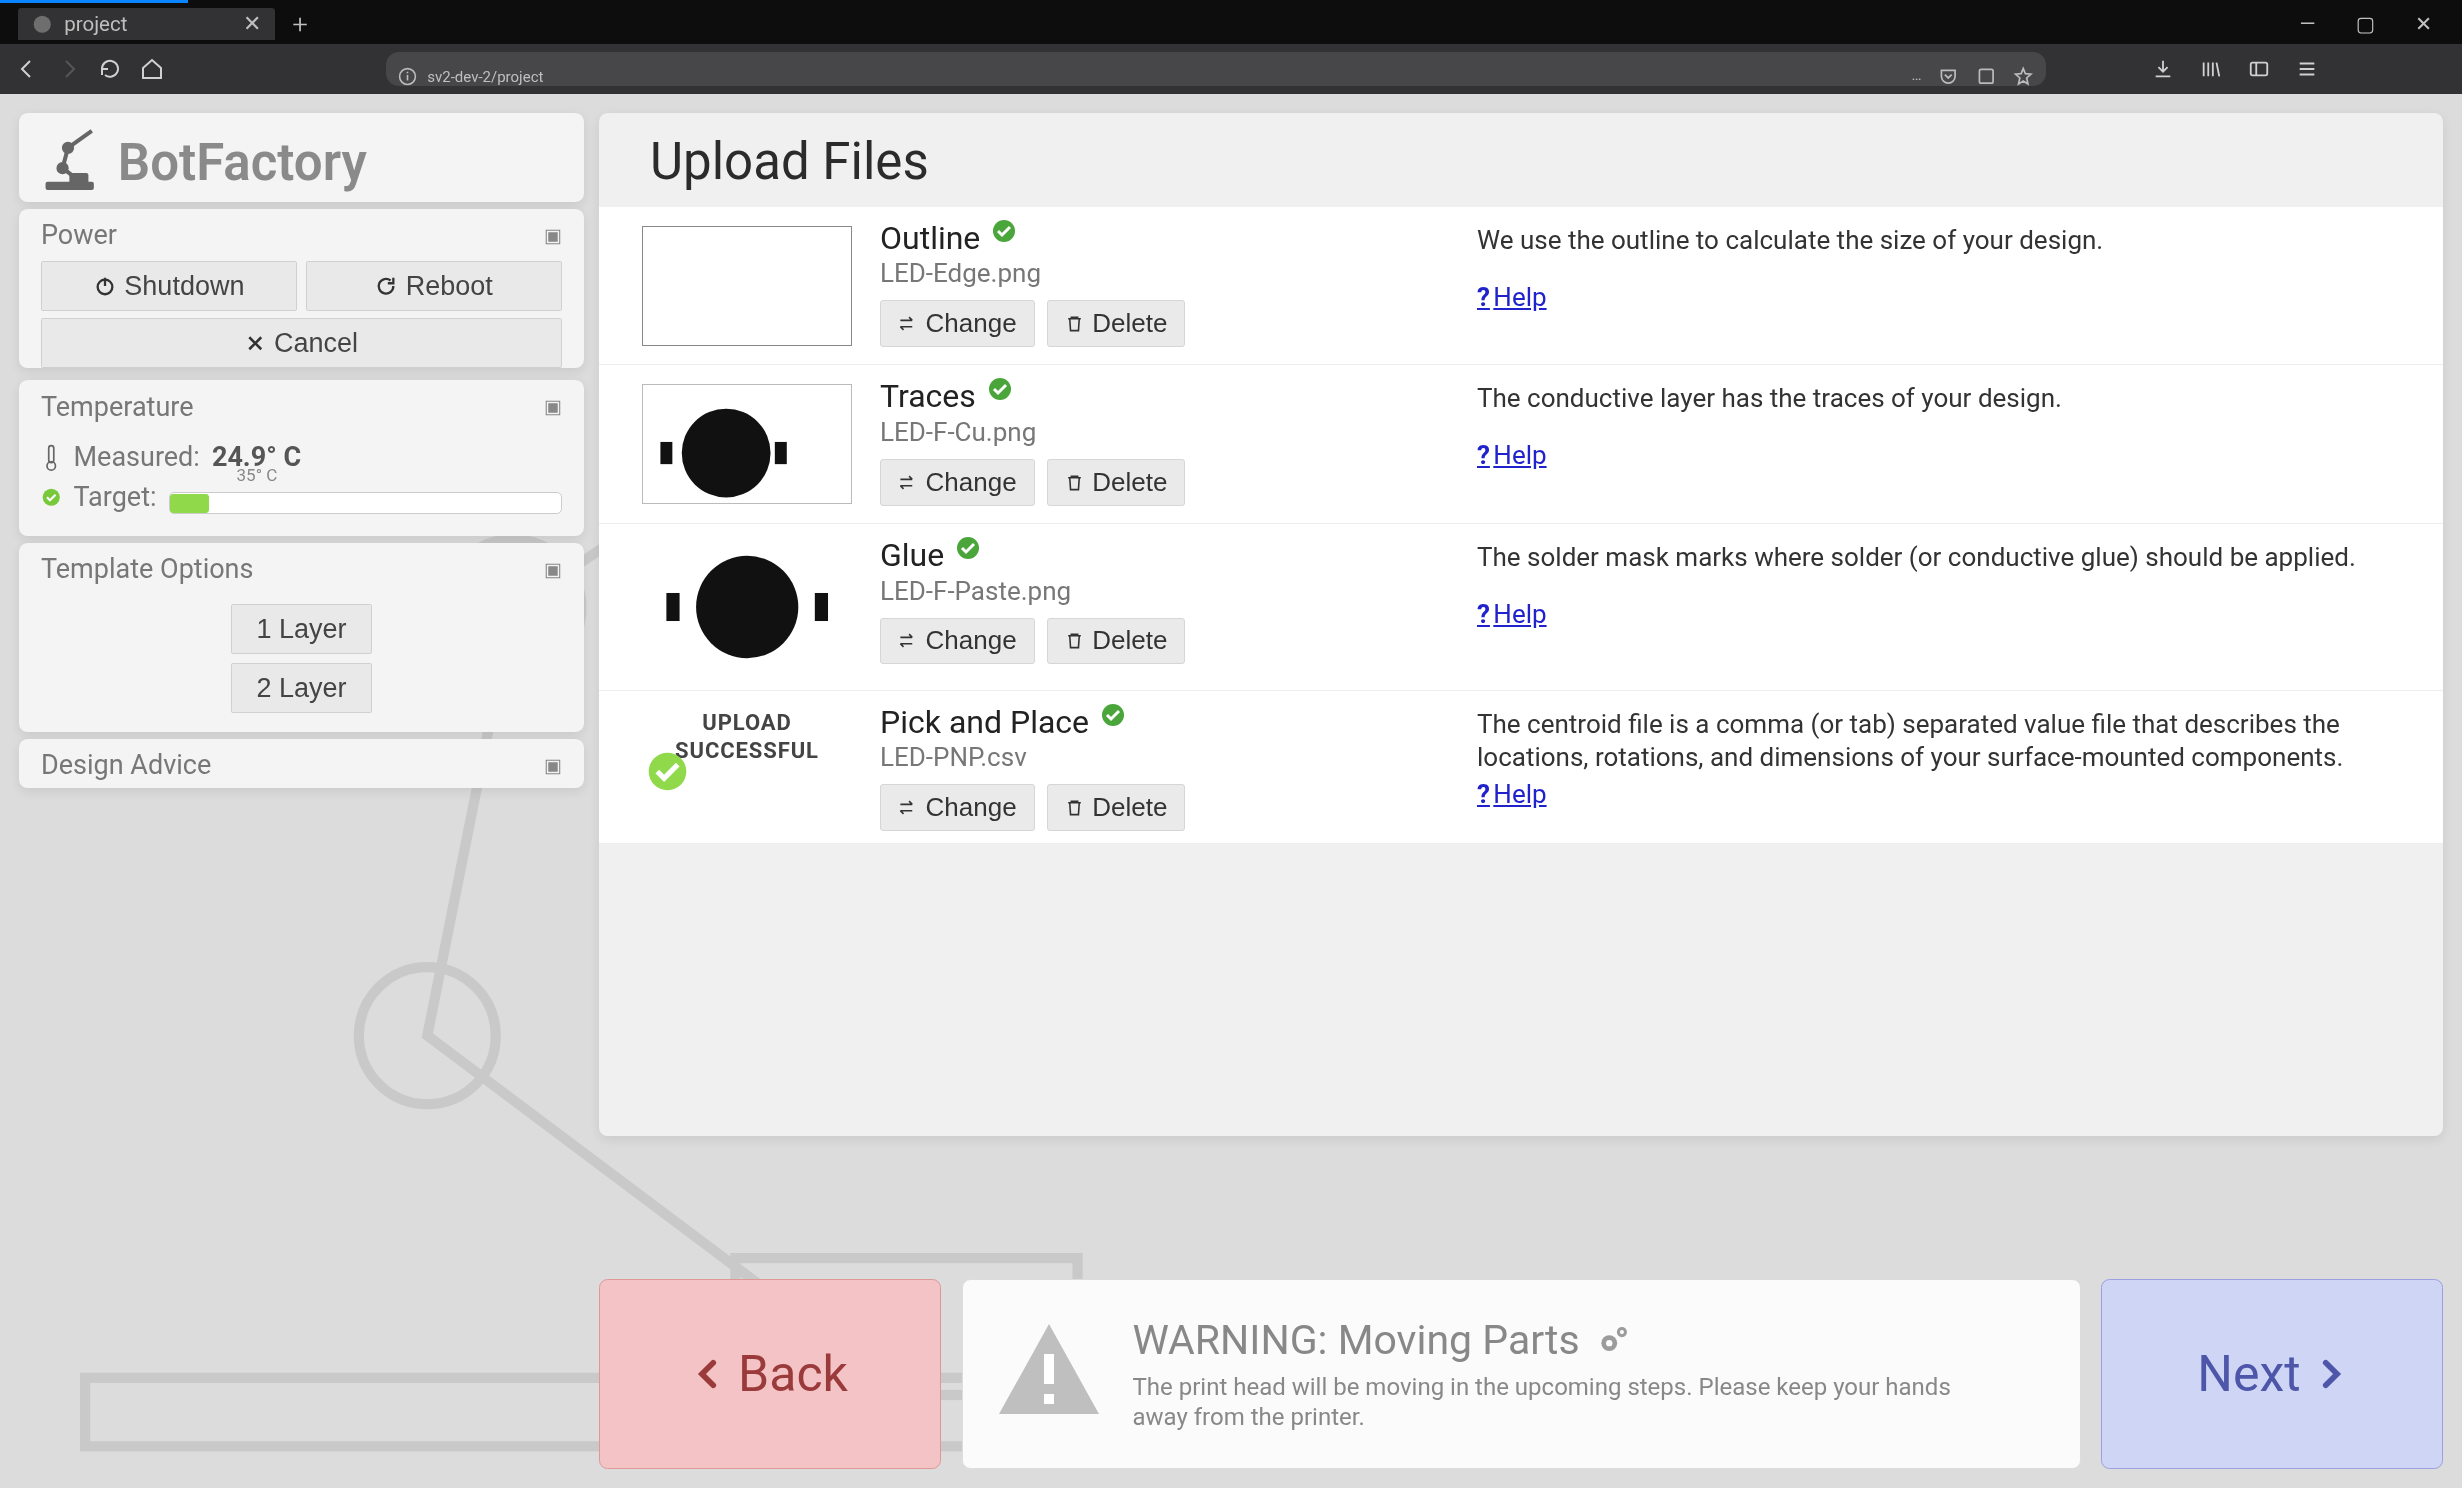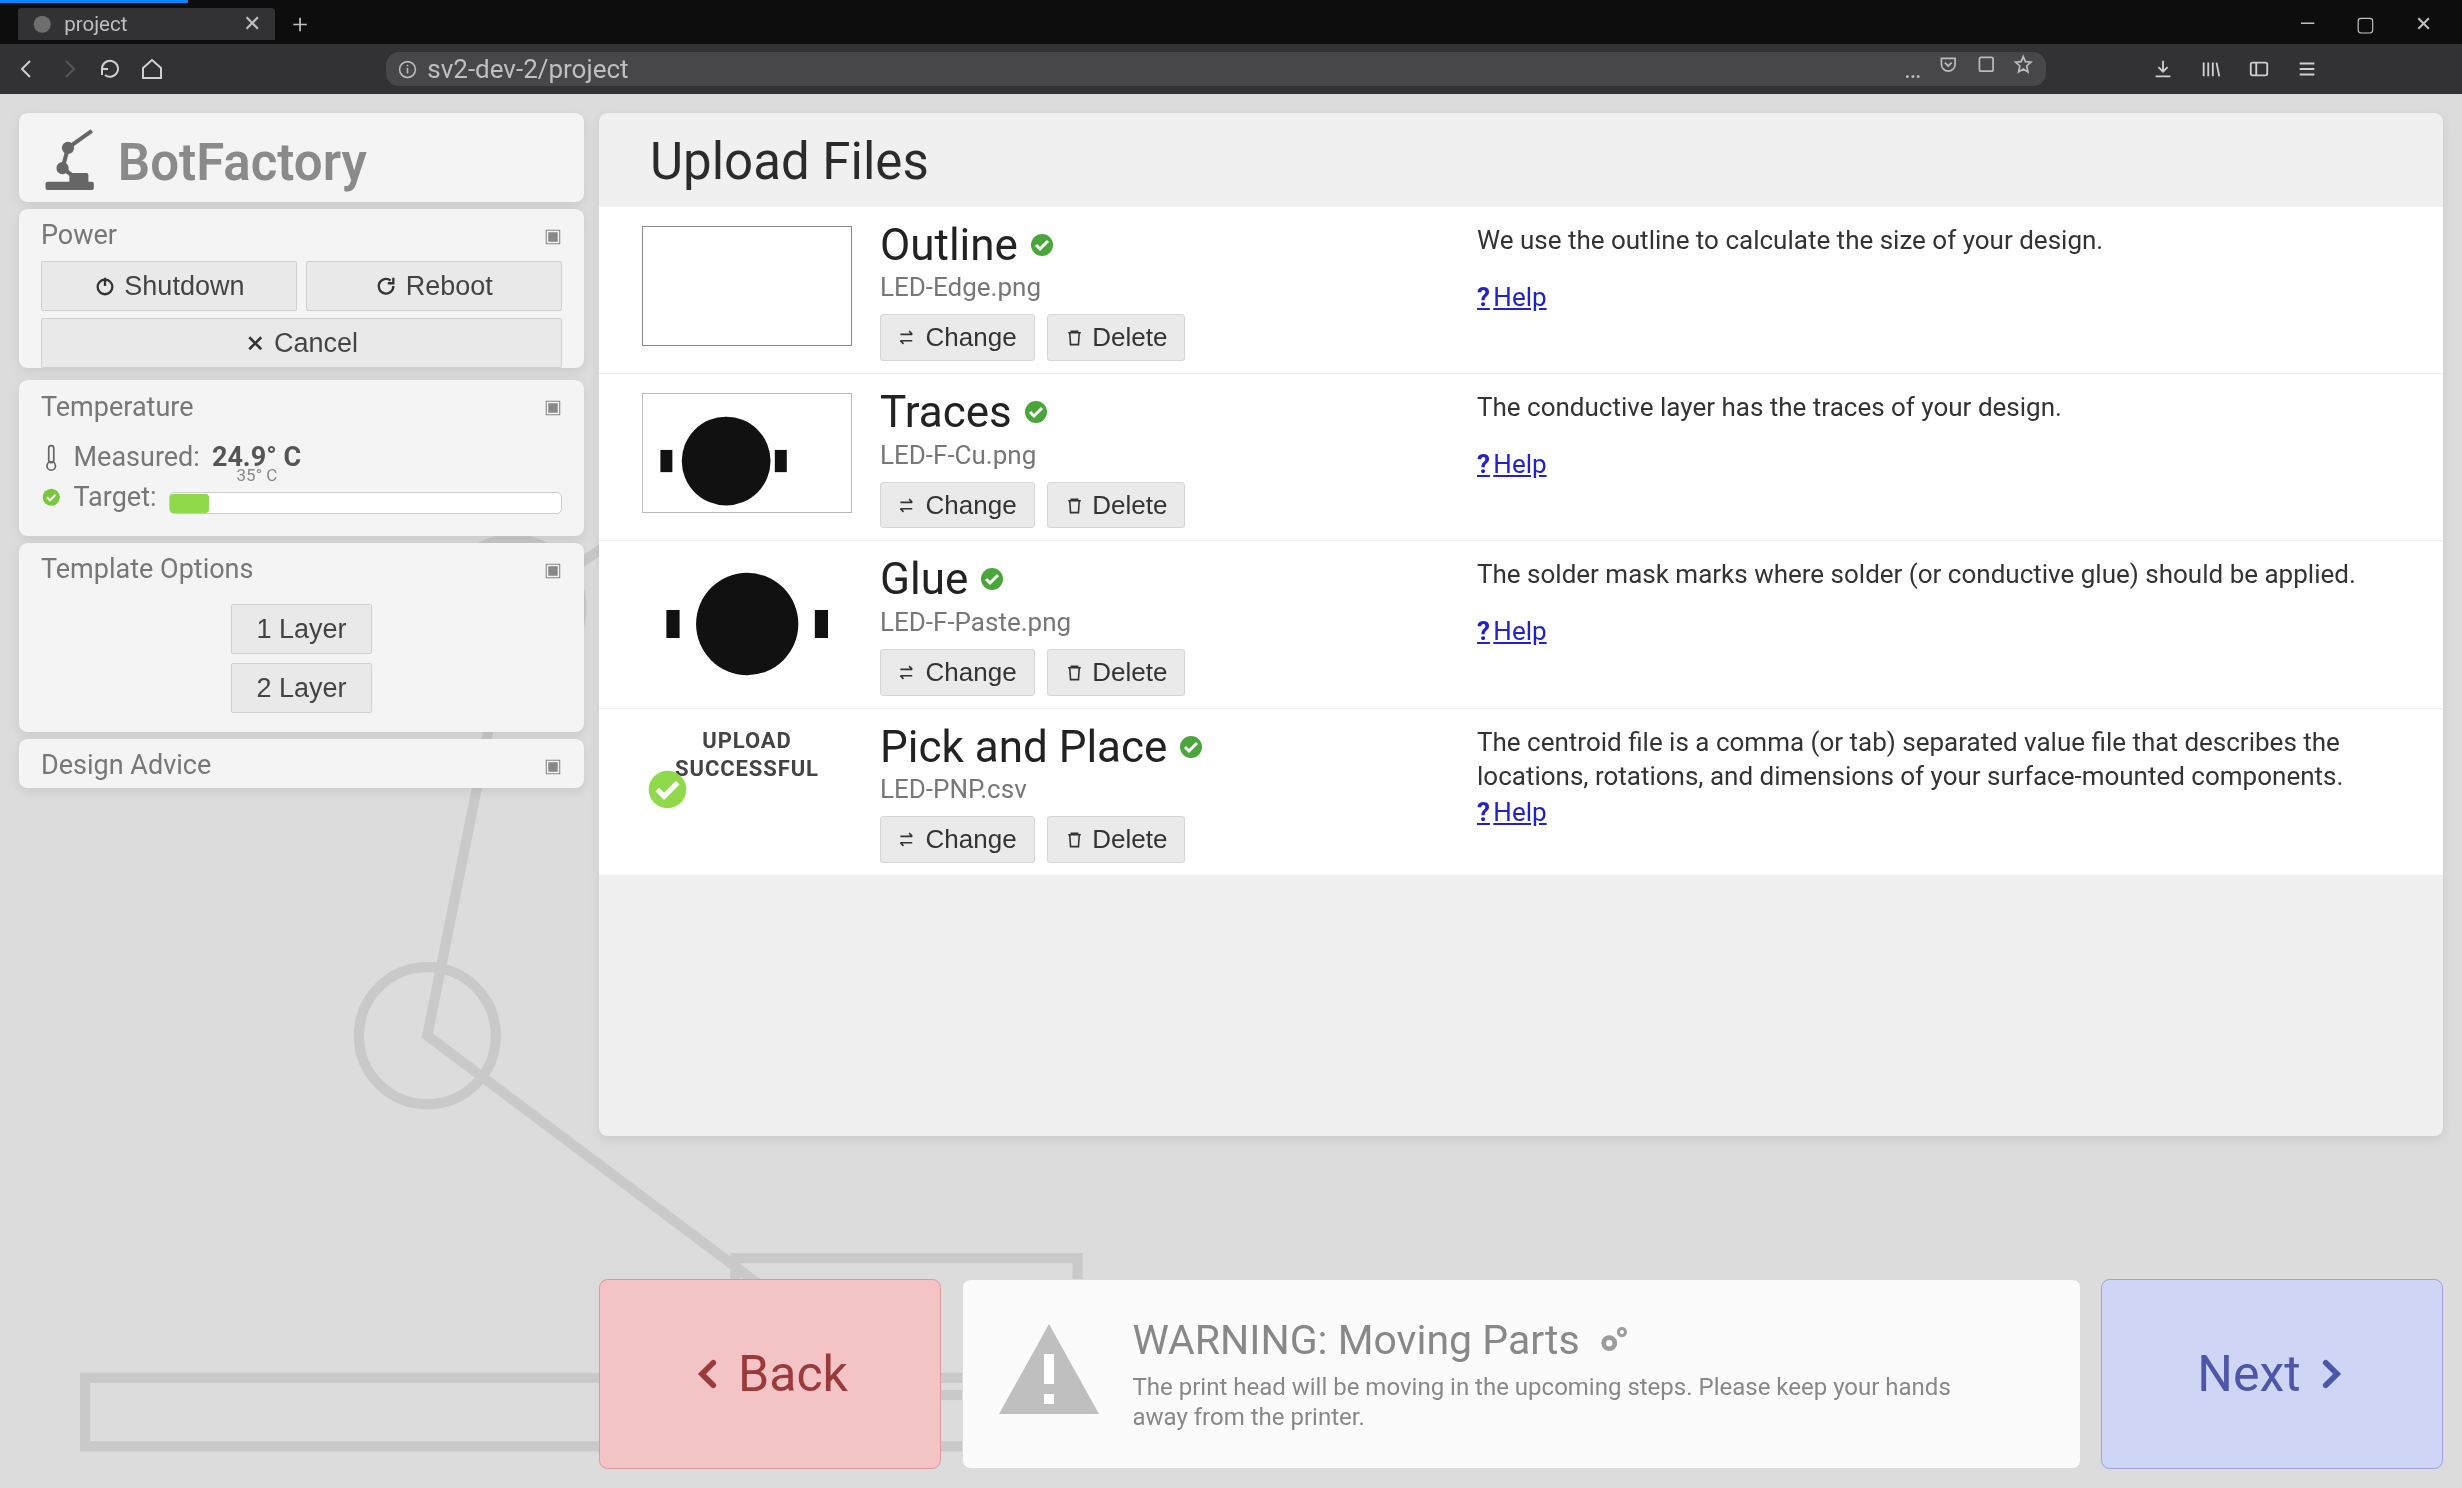--- a/index.html
+++ b/index.html
@@ -19,21 +19,21 @@
 .tab .close { margin-left: auto; color: #bfbfbf; font-size: 22px; }
 .new-tab-btn { color: #bfbfbf; font-size: 26px; padding: 5.1px 12px; }
 .window-controls { margin-left: auto; display: flex; gap: 29px; padding-right: 24px; color: #bfbfbf; font-size: 20.5px; }
 .window-controls span { width: 29px; text-align: center; }
 
 .blue-line { height: 3.4px; width: 188px; background: #0a84ff; }
 
 .nav-bar { height: 50px; display: flex; align-items: center; background: #323234; padding: 0 15.4px; gap: 15.4px; }
 .nav-btn { color: #9e9e9e; font-size: 24px; width: 26px; text-align: center; }
 .nav-btn.disabled { opacity: 0.5; }
-.address-bar { flex: 0 0 auto; width: 1660px; margin-left: 205px; height: 34px; background: #474749; border-radius: 13px; display: flex; align-items: center; padding: 0 12px; color: #bfbfbf; font-size: 26px; gap: 10.3px; }
+.address-bar { flex: 0 0 auto; width: 1660px; margin-left: 205px; height: 34px; background: #474749; border-radius: 13px; display: flex; align-items: flex-end; padding: 0 12px; color: #bfbfbf; font-size: 15px; gap: 10.3px; }
 .address-icons-right { margin-left: auto; display: flex; gap: 17px; }
 .nav-right { margin-left: 91px; display: flex; gap: 26px; color: #bfbfbf; }
 
 
 .viewport { position: relative; width: 2462px; height: 1395px; background: #dcdcdc; overflow: hidden; }
 
 
 .bg-robot { position: absolute; inset: 0; opacity: 0.08; pointer-events: none; }
 .bg-robot svg { position: absolute; left: -257px; top: 86px; width: 1882px; height: 1369px; }
 
@@ -69,21 +69,21 @@
 .advice-a { color: #666; line-height: 1.25; }
 
 
 .main-area { position: absolute; left: 599px; top: 19px; right: 19px; height: 1078px; }
 .main-card { background: #f0f0f0; border-radius: 8.6px; box-shadow: 0 3.4px 10.3px rgba(0,0,0,0.08); height: 1023px; overflow: hidden; }
 .page-title { font-size: 51px; font-weight: 400; color: #2b2b2b; padding: 19px 51px 15.4px 51px; }
 .file-row { display: flex; background: #fff; border-bottom: 0.9px solid #eee; padding: 12px 34px; min-height: 142px; align-items: flex-start; }
 .thumb { width: 228px; flex: 0 0 228px; display: flex; align-items: center; justify-content: center; padding: 6.8px; }
 .thumb-box { width: 210px; height: 120px; border: 1.7px solid #888; background: #fff; display:flex; align-items:center; justify-content:center; }
 .file-info { padding-left: 19px; flex: 0 0 599px; }
-.file-title { font-size: 44px; font-weight: 400; color: #222; display: flex; align-items: center; gap: 12px; }
+.file-title { font-size: 32px; font-weight: 400; color: #222; display: flex; align-items: flex-start; gap: 12px; }
 .checkmark-icon { width: 24px; height: 24px; }
 .file-name { font-size: 26px; color: #777; margin-top: 1.7px; }
 .file-btns { display: flex; gap: 12px; margin-top: 12px; }
 .file-btn { background: #eaeaea; border: 0.9px solid #d6d6d6; padding: 6.8px 17px; font-size: 26px; color: #333; display: flex; align-items: center; gap: 8.6px; border-radius: 3px; cursor: pointer; }
 .file-desc { flex: 1; padding: 5.1px 17px; display: flex; flex-direction: column; justify-content: flex-start; }
 .desc-text { font-size: 26px; color: #333; line-height: 1.3; }
 .help-link { margin-top: 24px; font-size: 26px; color: #2222cc; text-decoration: underline; display: flex; align-items: center; gap: 3.4px; }
 .help-link span.q { font-weight: 700; }
 
 

